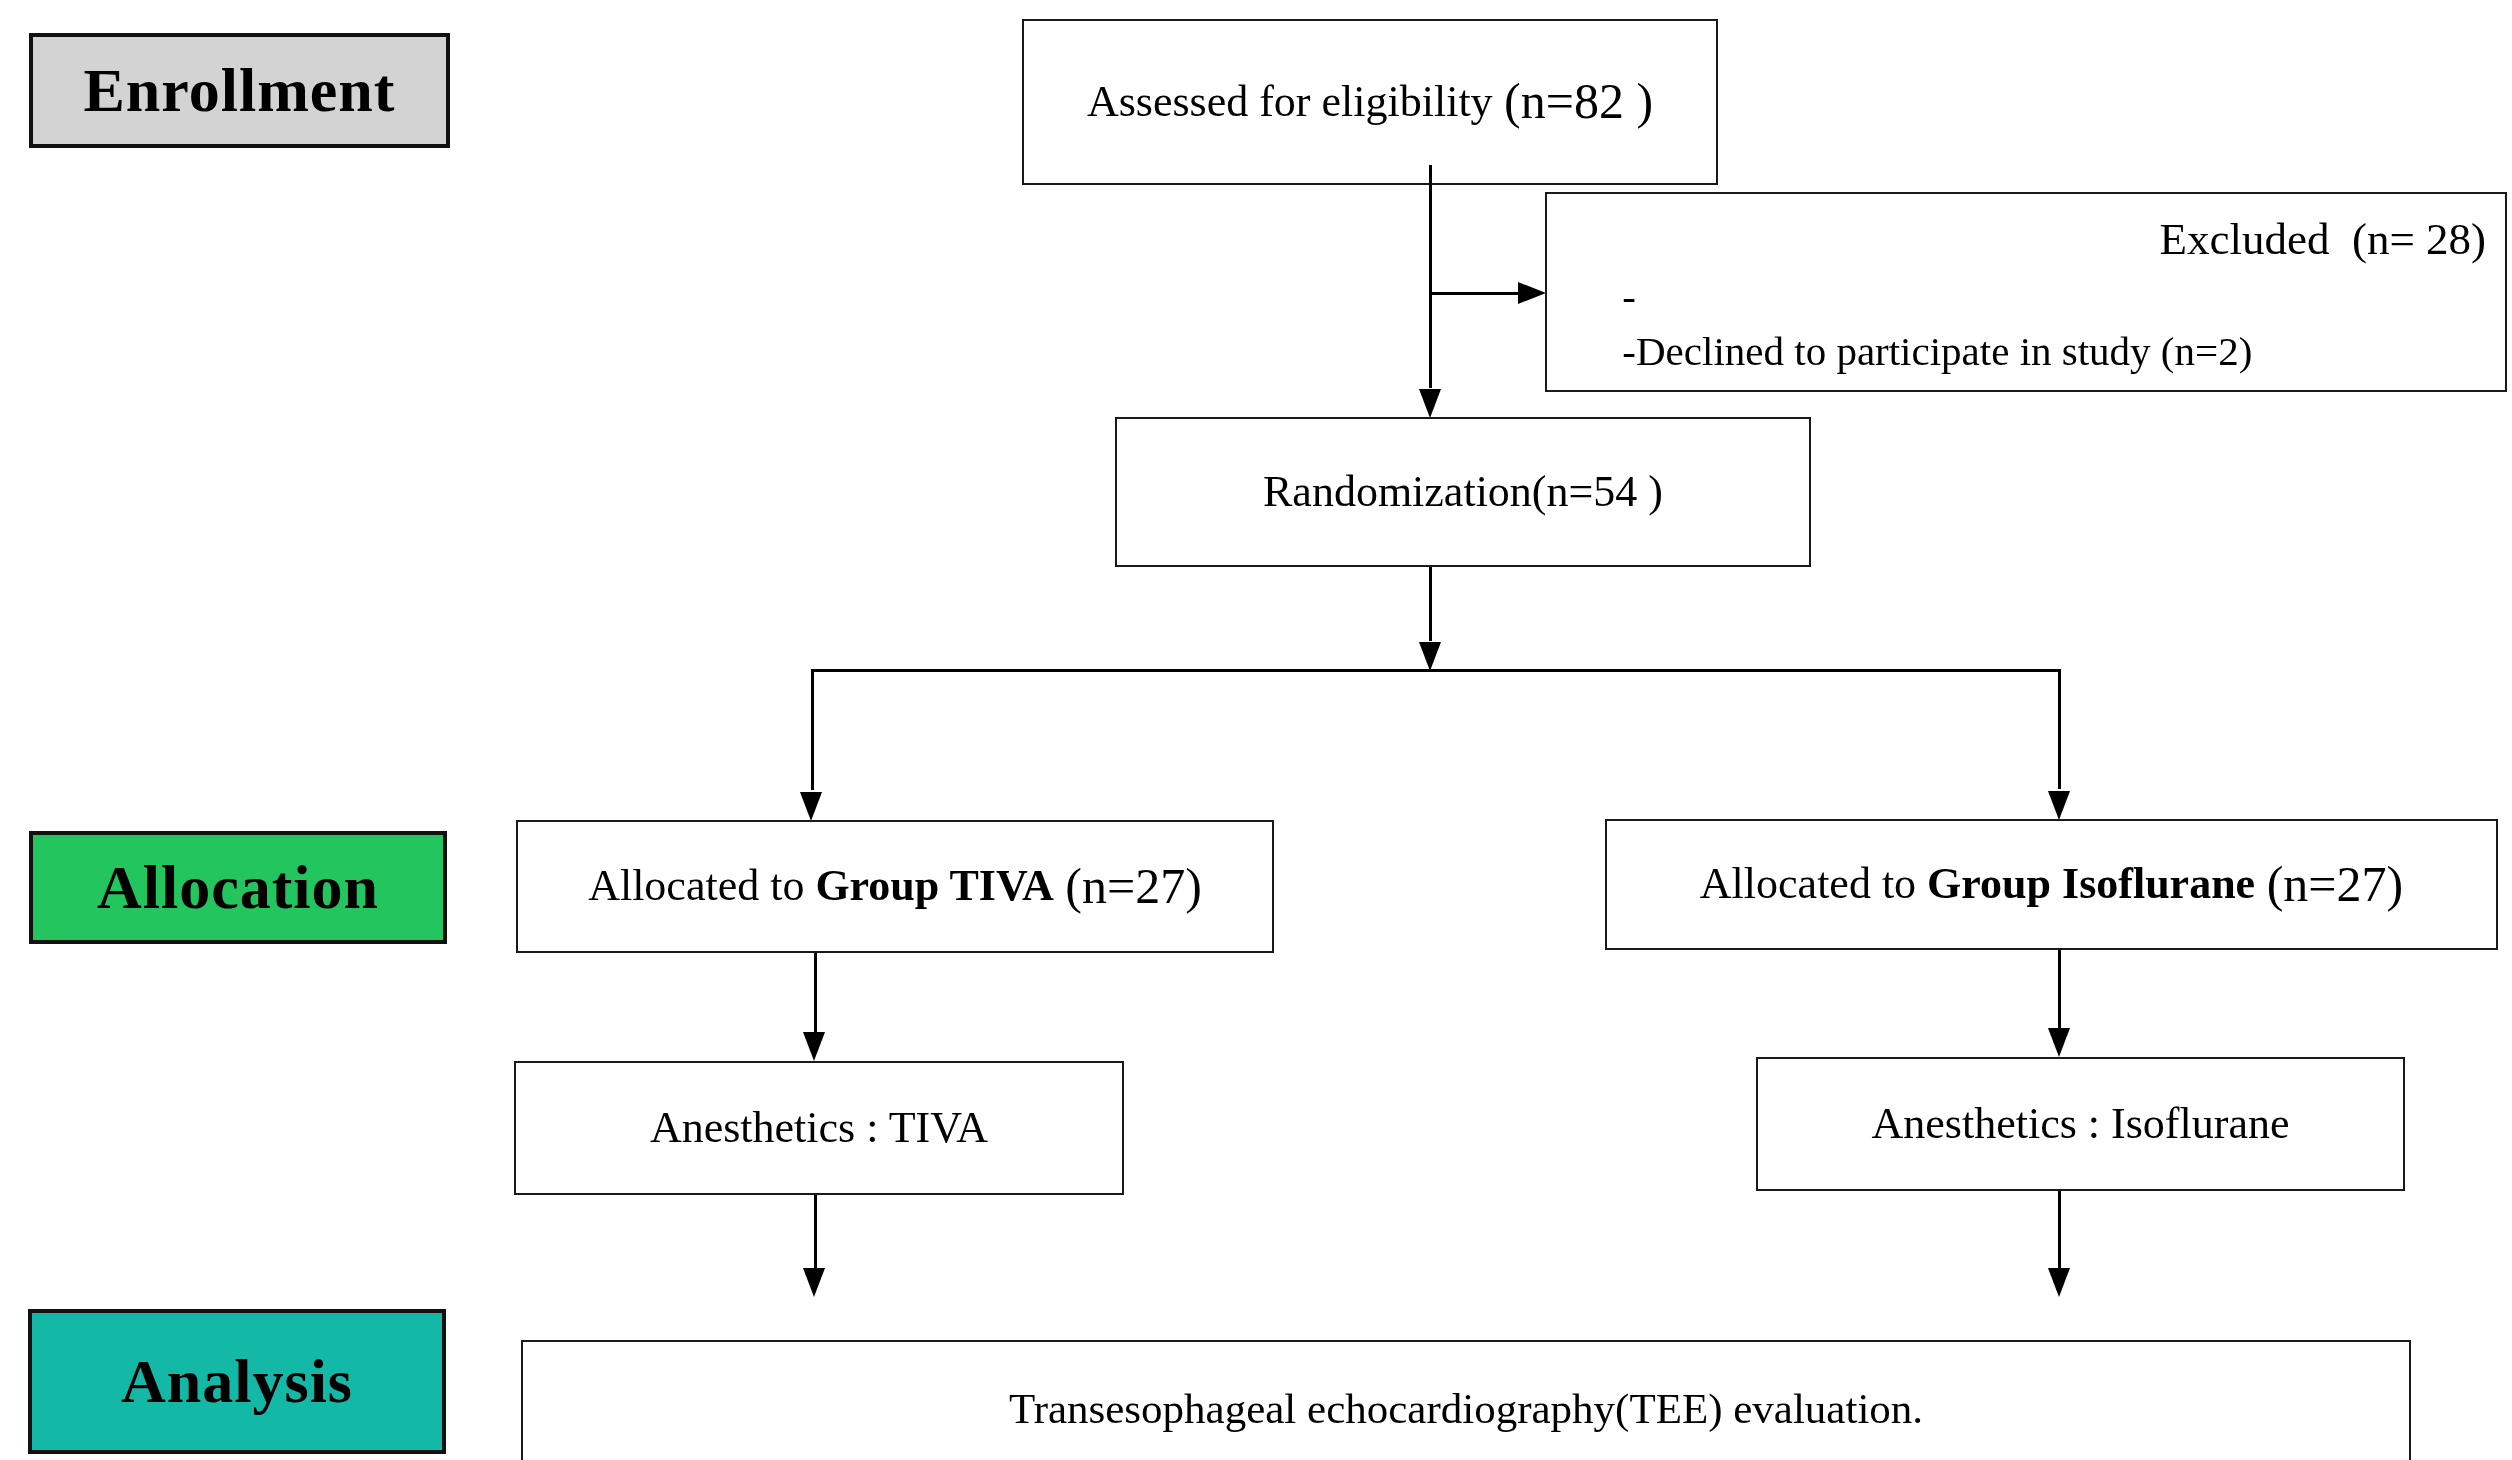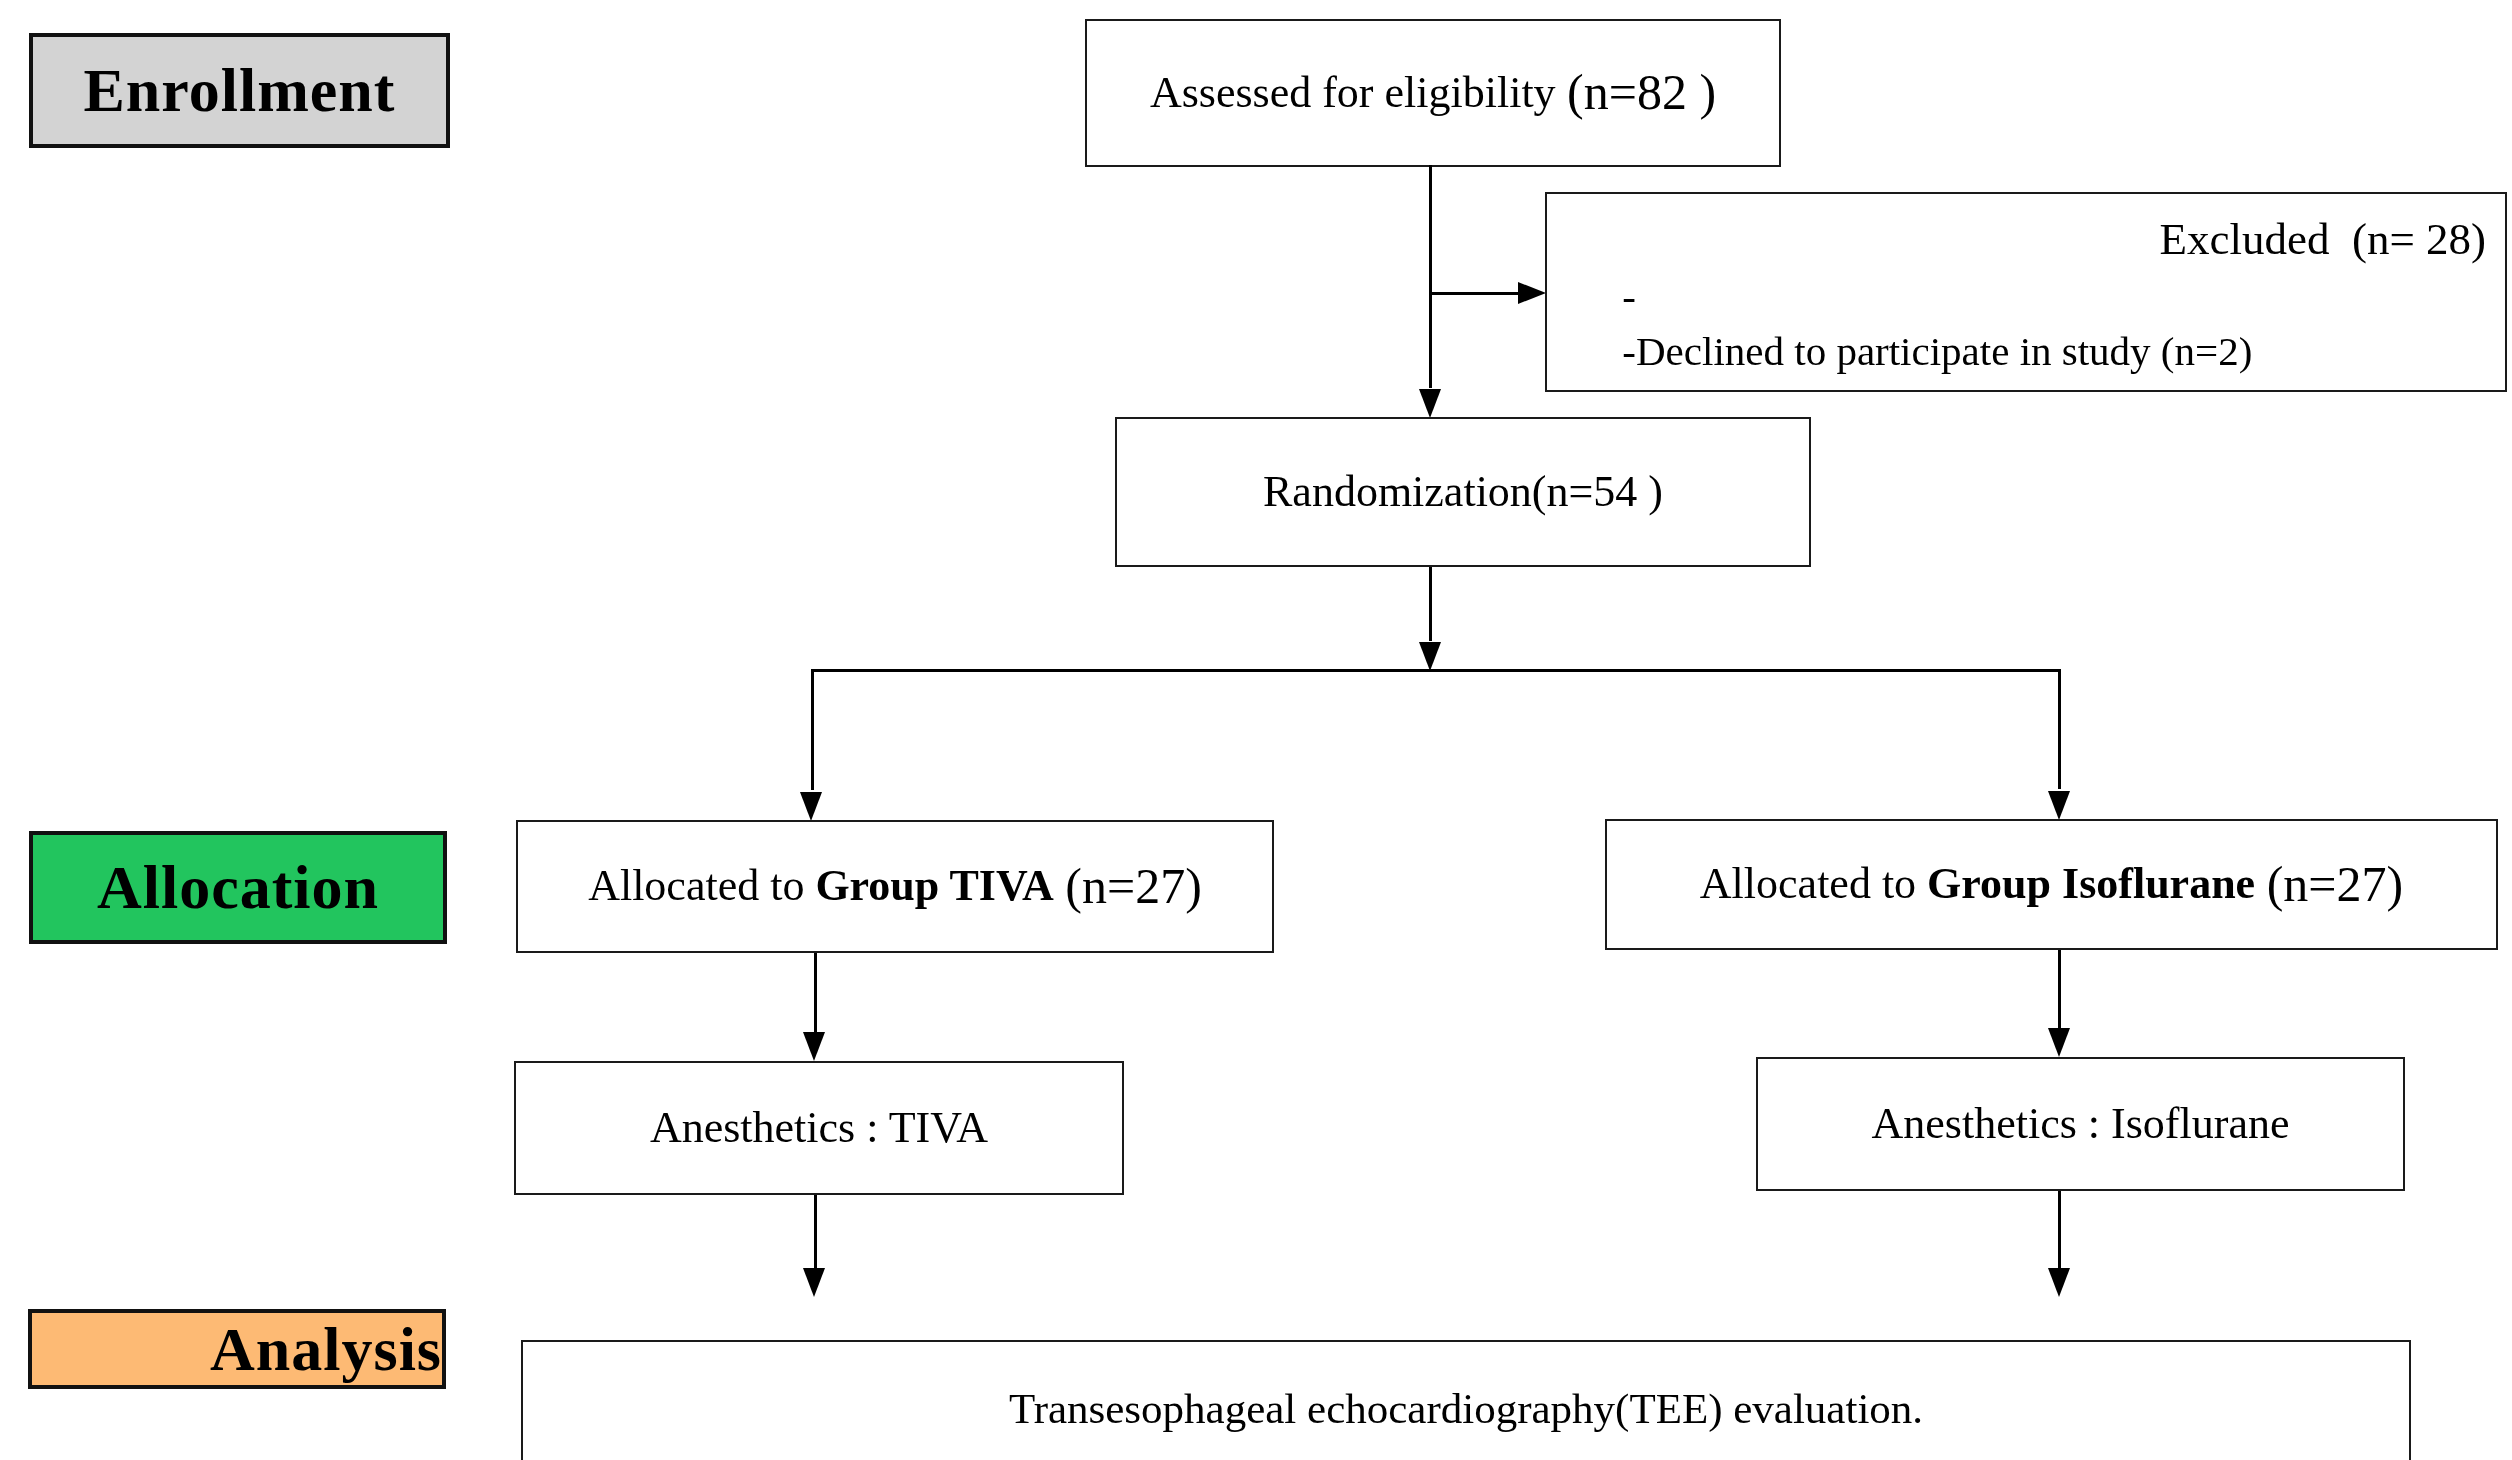--- a/index.html
+++ b/index.html
@@ -94,25 +94,25 @@
 <div id="diagram">
 
   <div class="stage" style="left: 29px; top: 33px; width: 421px; height: 115px; background: rgb(211, 211, 211);">
     <span class="txt">Enrollment</span>
   </div>
 
   <div class="stage" style="left: 29px; top: 831px; width: 418px; height: 113px; background: #22c55e;">
     <span class="txt">Allocation</span>
   </div>
 
-  <div class="stage" style="left: 28px; top: 1309px; width: 418px; height: 80px; background: #fdba74; justify-content: flex-end;">
+  <div class="stage" style="left: 28px; top: 1309px; width: 418px; height: 145px; background: #14b8a6;">
     <span class="txt">Analysis</span>
   </div>
 
-  <div class="node" style="left:1085px; top:19px; width:696px; height:148px;">
+  <div class="node" style="left:1022px; top:19px; width:696px; height:166px;">
     <span class="txt">Assessed for eligibility</span>
     <span class="n-small">(n=82 )</span>
   </div>
 
   <div class="vline" style="left:1429px; top:165px; height:223px;"></div>
   <div class="arrow-down" style="left:1419px; top:389px;"></div>
 
   <div class="hline" style="left:1430px; top:292px; width:88px;"></div>
   <div class="arrow-right" style="left:1518px; top:282px;"></div>
 

